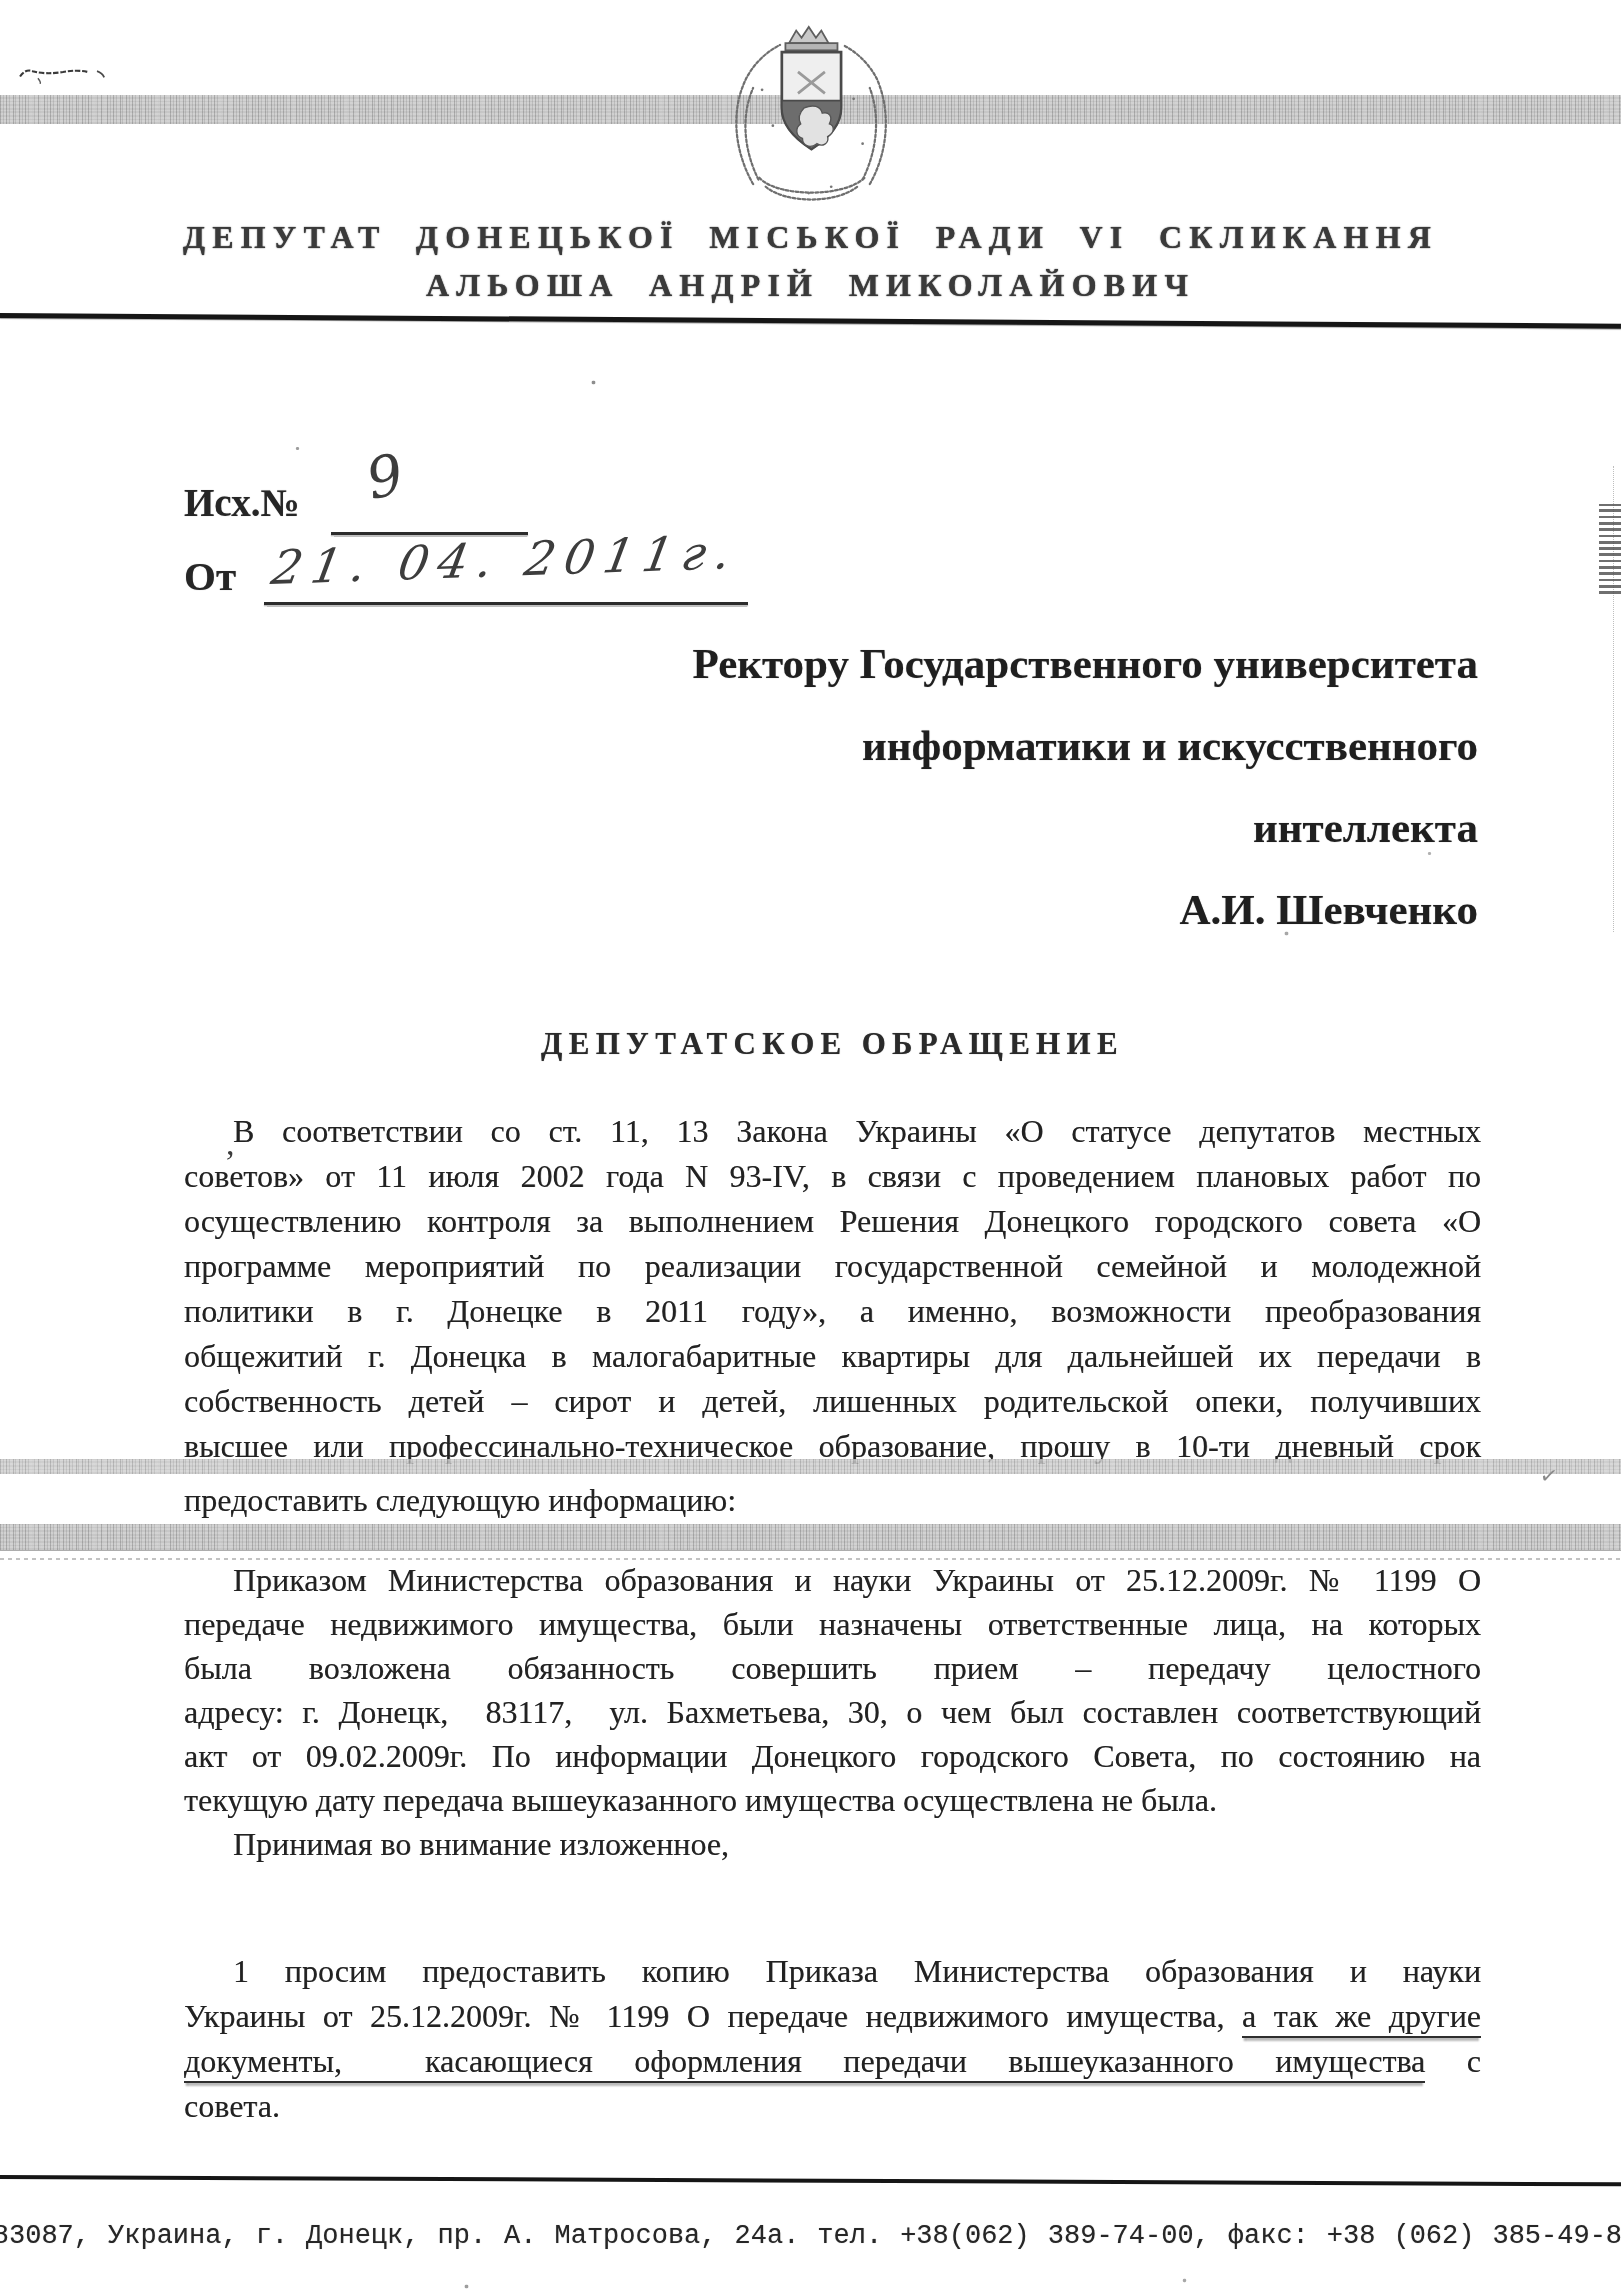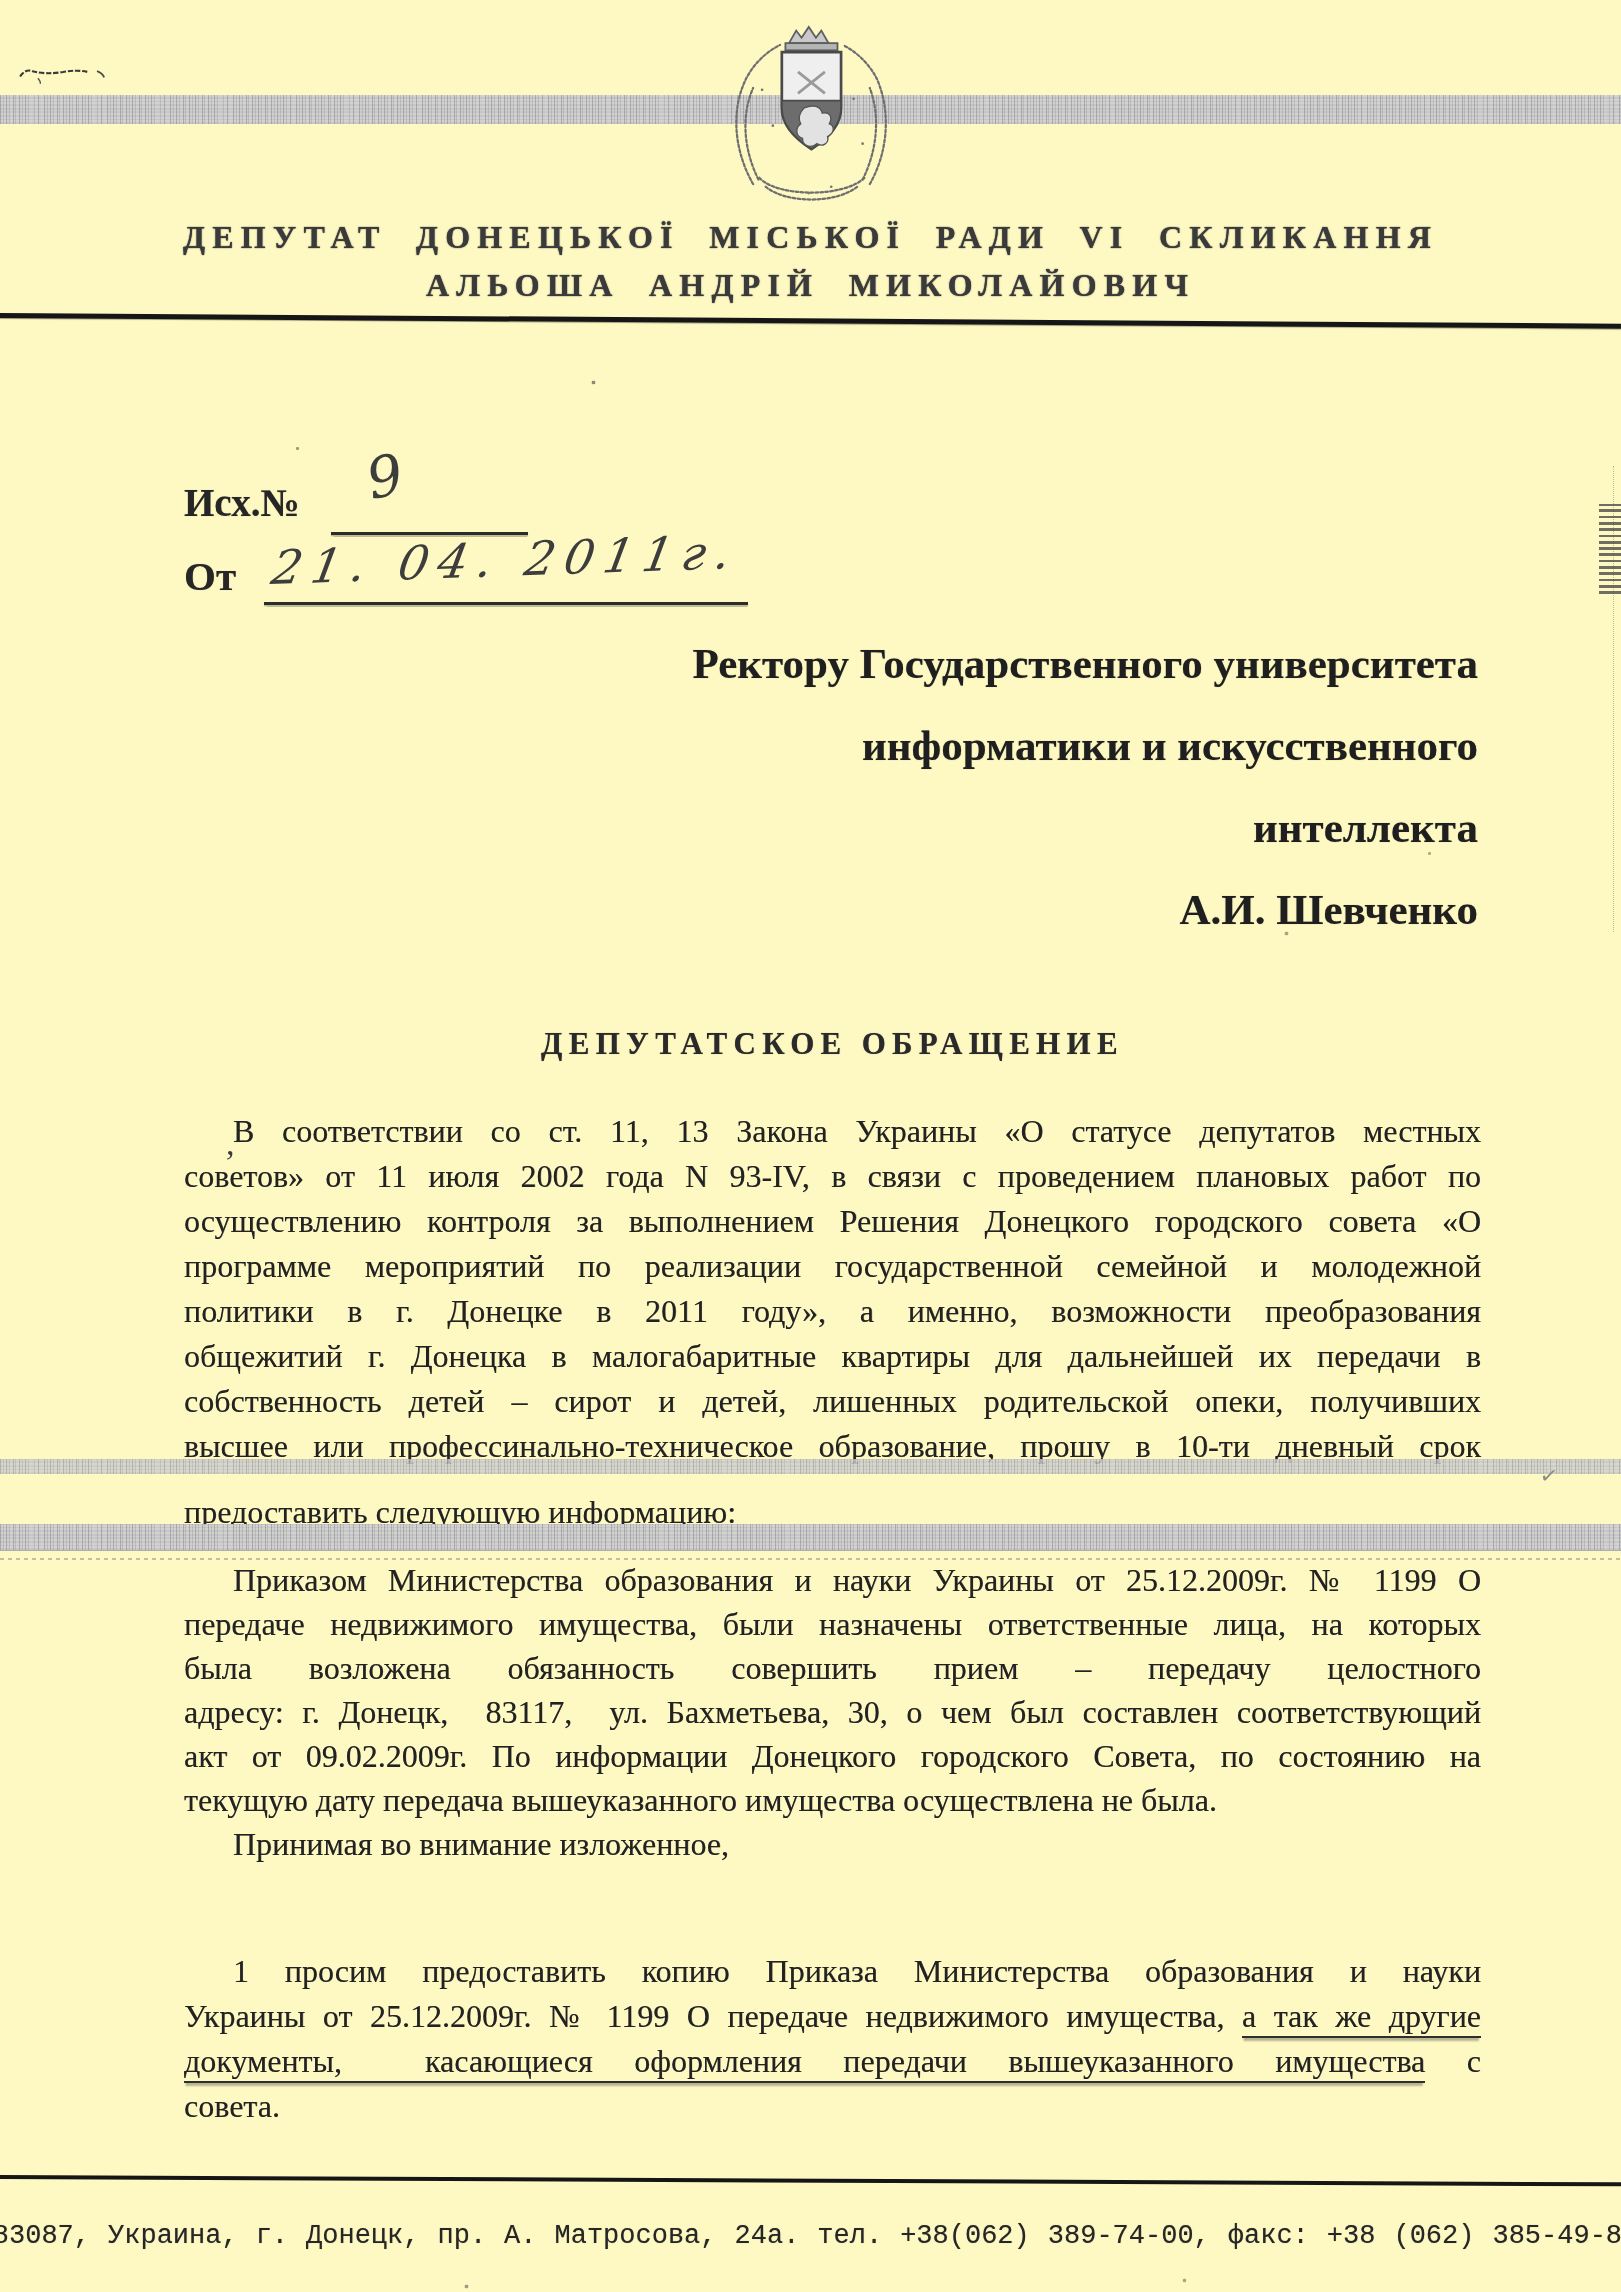--- a/index.html
+++ b/index.html
@@ -1,16 +1,16 @@
 <!DOCTYPE html>
 <html style="font-size:14.3px"><head>
 <meta charset="utf-8">
 <style>
   html,body{margin:0;padding:0;background:#888;}
-  #page{position:relative;width:1621px;height:2293px;background:#fef9c3;overflow:hidden;
+  #page{position:relative;width:1621px;height:2293px;background:#ffffff;overflow:hidden;
         font-family:"Liberation Serif", serif;color:#1f1f1f;}
   
   .scan-stripe{position:absolute;left:0;right:0;
     background-color:#cfcfcf;
     background-image:
       repeating-linear-gradient(90deg, rgba(90,90,90,.30) 0 0.9px, rgba(210,210,210,.20) 0.9px 2.7px, rgba(140,140,140,.28) 2.7px 3.6px, rgba(225,225,225,.16) 3.6px 6.3px),
       repeating-linear-gradient(0deg, rgba(160,160,160,.28) 0 1.8px, rgba(210,210,210,.2) 1.8px 3.6px);}
   .stripe-top{top:95px;height:29px;}
   .stripe-m1{top:1459px;height:15px;opacity:.85;}
   .stripe-m2{top:1524px;height:26px;border-bottom:0.9px solid #adadad;}
@@ -61,21 +61,21 @@
     font-size:31px;letter-spacing:6.3px;color:#2a2a2a;text-shadow:0 0 0.9px rgba(0,0,0,.5);}
   
   .para{position:absolute;left:184px;width:1297px;font-size:32px;color:#222;
     text-shadow:0.3px 0.3px 0.5px rgba(40,40,40,.5);}
   .para .tline{text-align:justify;text-align-last:justify;}
   .p1{top:1109px;} .p1 .tline{line-height:45px;height:45px;}
   .p2{top:1558px;} .p2 .tline{line-height:44px;height:44px;}
   .p3{top:1949px;} .p3 .tline{line-height:45px;height:45px;}
   .tline.indent{text-indent:49px;}
   .tline.alast{text-align-last:left;}
-  .tline.mt14{margin-top:21px;}
+  .tline.mt14{margin-top:9px;}
   .uline{border-bottom:2.7px solid #2e2e2e;padding-bottom:1.8px;box-shadow:0 4.5px 1.8px -1.8px rgba(0,0,0,.3);}
   
   .footer{position:absolute;left:-7.2px;top:2221px;width:1639px;white-space:nowrap;
     font-family:"Liberation Mono", monospace;font-size:27px;word-spacing:1.8px;color:#262626;
     text-shadow:0 0 0.9px rgba(0,0,0,.35);}
 </style>
 </head>
 <body>
 
 <div id="page">

